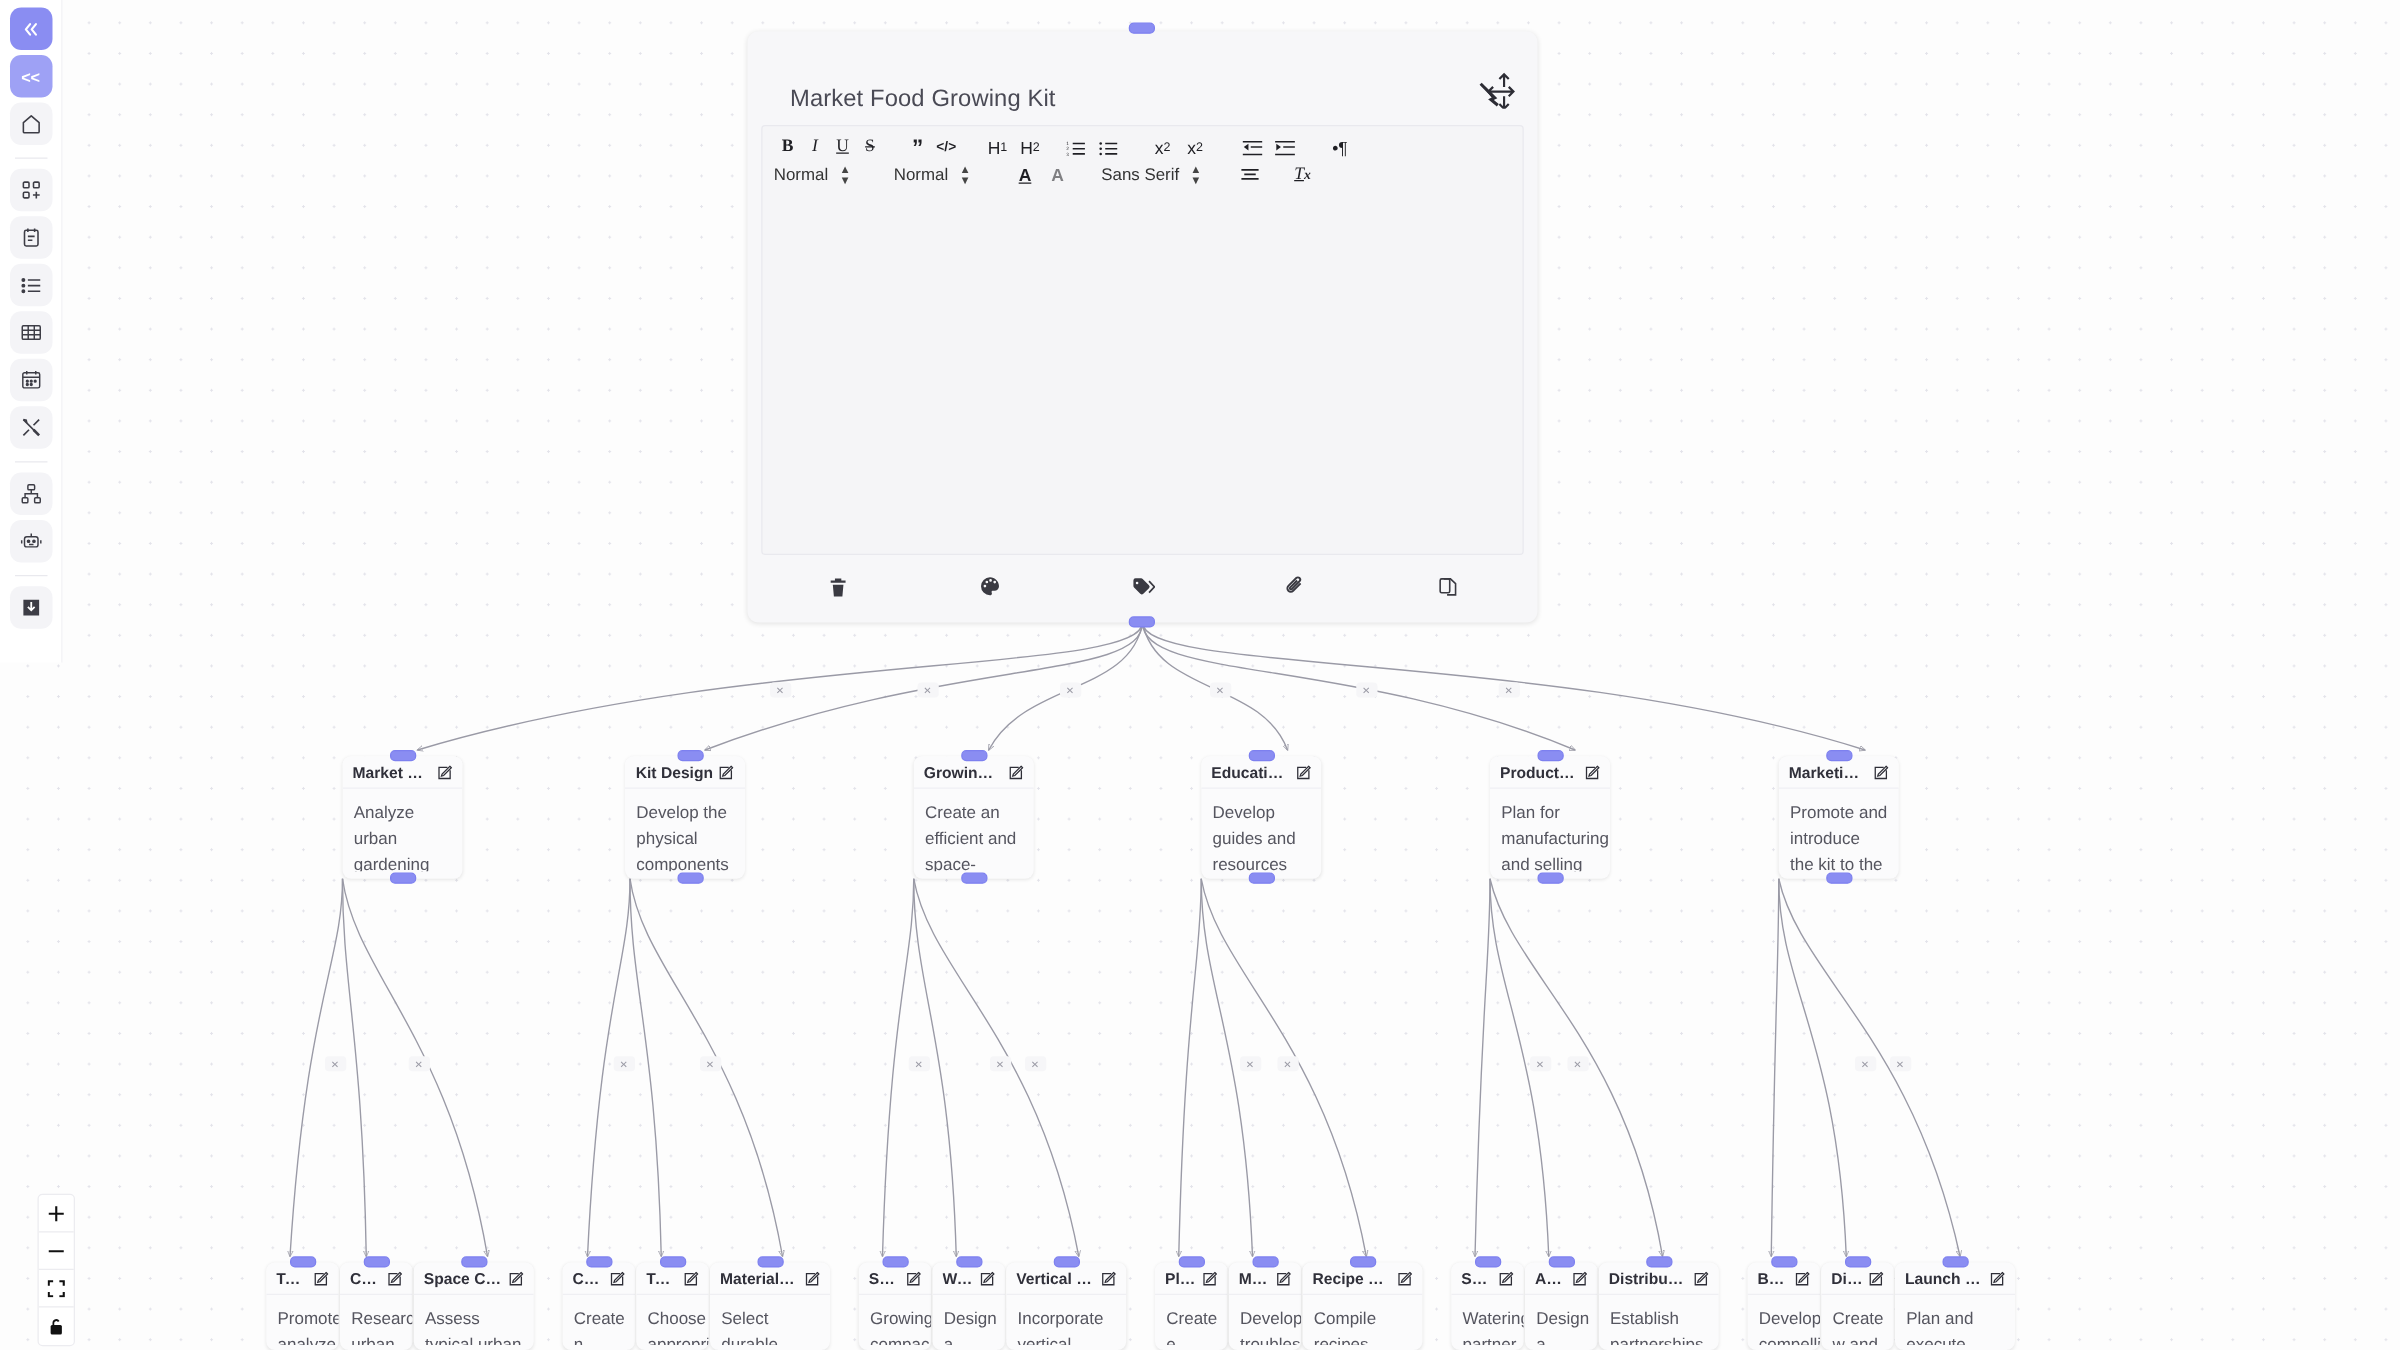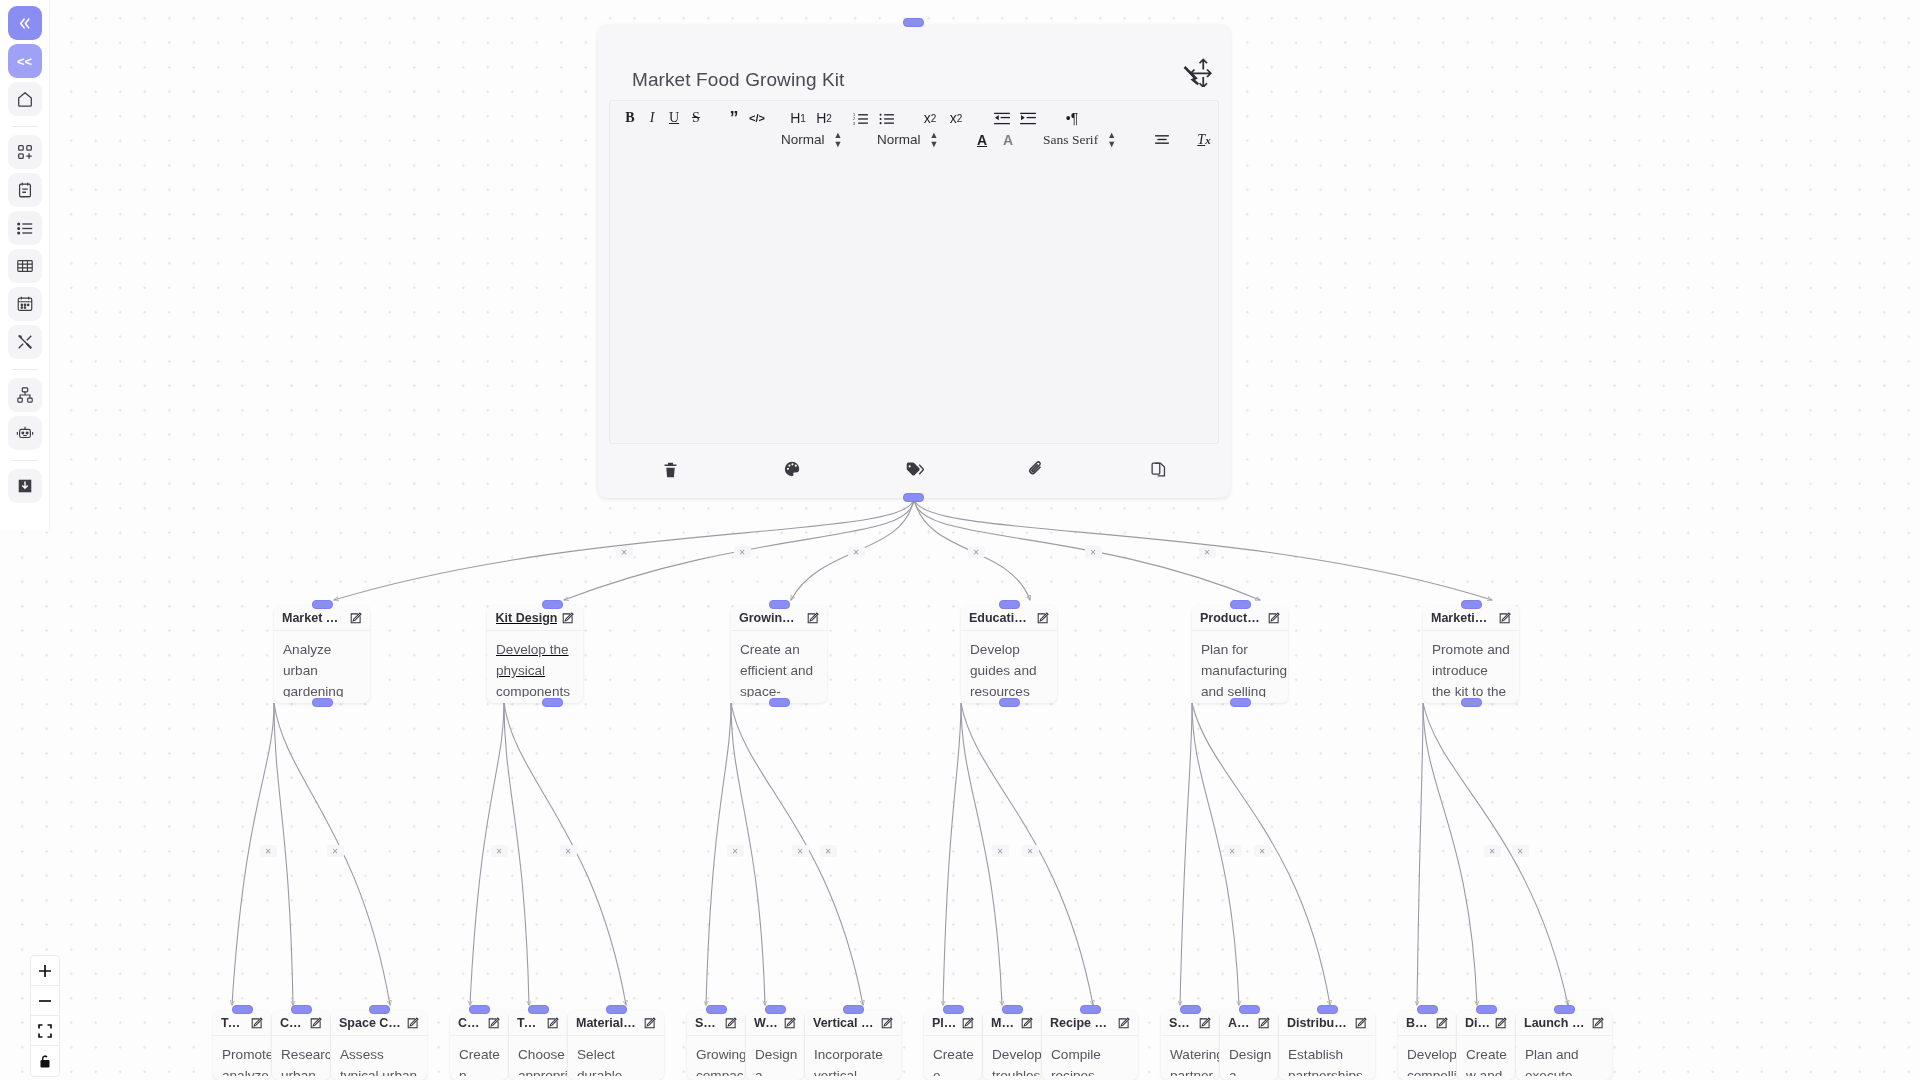--- a/index.html
+++ b/index.html
@@ -259,41 +259,41 @@
             <line x1="0" y1="1.5" x2="17" y2="1.5"></line>
               <line x1="7" y1="6" x2="17" y2="6"></line>
               <line x1="0" y1="12.5" x2="17" y2="12.5"></line>
             <path d="M1 3.2 L1 9 L5 6.1 Z" fill="#1f1f24" stroke="none"></path>
           </svg>
         </div>
         <div class="tb-gap" style="width:18px"></div>
         <div class="tb-item" style="width:26px;font-size:14px;">•¶</div>
       </div>
 
-      <div class="tb-row" style="padding-top:2px;justify-content:flex-end;">
+      <div class="tb-row" style="padding-top:2px;">
         <div class="tb-sel" style="width:78px;">
           <span>Normal</span>
           <span class="caret">
               <span>▲</span>
               <span>▼</span>
             </span>
         </div>
         <div class="tb-gap" style="width:18px"></div>
         <div class="tb-sel" style="width:78px;">
           <span>Normal</span>
           <span class="caret">
               <span>▲</span>
               <span>▼</span>
             </span>
         </div>
         <div class="tb-gap" style="width:14px"></div>
         <div class="tb-item" style="width:26px;font-size:14px;font-weight:bold;text-decoration:underline;">A</div>
         <div class="tb-item" style="width:26px;font-size:14px;font-weight:bold;opacity:.55;">A</div>
         <div class="tb-gap" style="width:22px"></div>
-        <div class="tb-sel" style="width:95px;font-family:Liberation Serif, serif;">
+        <div class="tb-sel" style="width:95px;">
           <span>Sans Serif</span>
           <span class="caret">
               <span>▲</span>
               <span>▼</span>
             </span>
         </div>
         <div class="tb-gap" style="width:10px"></div>
         <div class="tb-item" style="width:28px;">
           <svg width="16" height="11" viewBox="0 0 17 12" stroke="#1f1f24" stroke-width="1.5">
             <line x1="1" y1="2" x2="16" y2="2"></line>
@@ -350,21 +350,21 @@
             <svg width="12" height="12" viewBox="0 0 14 14" fill="none" stroke="#2f2f38" stroke-width="1.2">
               <path d="M11.5 1.2l1.4 1.4-7.2 7.2-2 .6.6-2 7.2-7.2z"></path>
               <path d="M9.3 2.2H1.4v10.4h10.4V5"></path>
             </svg>
           </span>
         </div>
         <div class="nbody" style="height:66px">Analyze urban gardening trends and user needs</div>
       </div>
       <div class="handle" style="left: 312px; top: 600px;"></div>
       <div class="handle" style="left: 312px; top: 698px;"></div>
-      <div class="node l1" style="left: 487px; top: 605px; width: 96px; height: 98px; text-decoration: underline;">
+      <div class="node l1" style="left: 500px; top: 605px; width: 96px; height: 98px;">
         <div class="nhead">
           <span class="ntitle">Kit Design</span>
           <span class="pencil">
             <svg width="12" height="12" viewBox="0 0 14 14" fill="none" stroke="#2f2f38" stroke-width="1.2">
               <path d="M11.5 1.2l1.4 1.4-7.2 7.2-2 .6.6-2 7.2-7.2z"></path>
               <path d="M9.3 2.2H1.4v10.4h10.4V5"></path>
             </svg>
           </span>
         </div>
         <div class="nbody" style="height:66px">Develop the physical components of</div>

